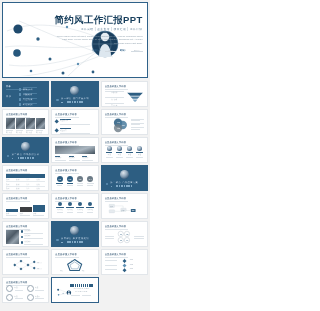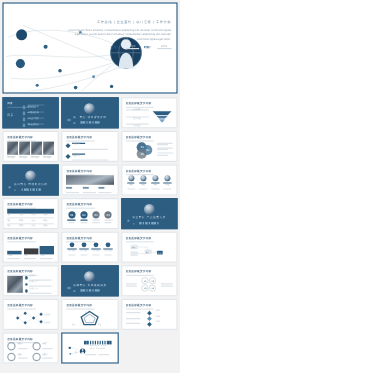--- a/index.html
+++ b/index.html
@@ -108,20 +108,23 @@
           <ellipse cx="100" cy="31" rx="13" ry="13" fill="#1b3f5e"></ellipse>
           <ellipse cx="100" cy="31" rx="13" ry="13" fill="none" stroke="#4a7b9e" stroke-width=".5"></ellipse>
           <path d="M87 31 h26" stroke="#7fa0b8" stroke-width=".35" fill="none"></path>
           <path d="M100 18 C92 24 92 38 100 44 C108 38 108 24 100 18Z" stroke="#7fa0b8" stroke-width=".35" fill="none"></path>
           <ellipse cx="100" cy="24" rx="4.2" ry="4.2" fill="#e6edf3"></ellipse>
           <path d="M94 44 C94 35 97 31 100 31 C103 31 106 35 106 44 Z" fill="#dde7ef"></path>
         </g>
       </svg>
 
       <div class="hero-txt">
+        <div class="hero-title">
+          <span>简约风工作汇报PPT</span>
+        </div>
         <div class="hero-sub">工作总结 | 企业宣传 | 项目汇报 | 工作计划</div>
         <div class="hero-body">Lorem ipsum dolor sit amet, consectetuer adipiscing elit. Aenean commodo ligula eget dolor. Lorem ipsum dolor sit amet, consectetuer adipiscing elit. Aenean commodo ligula eget dolor.</div>
         <div class="hero-meta">
           <span class="k">汇报人：</span>
           <span class="v">XXX</span>
           <span class="k">时间：</span>
           <span class="v">20XX</span>
         </div>
       </div>
     </div>

